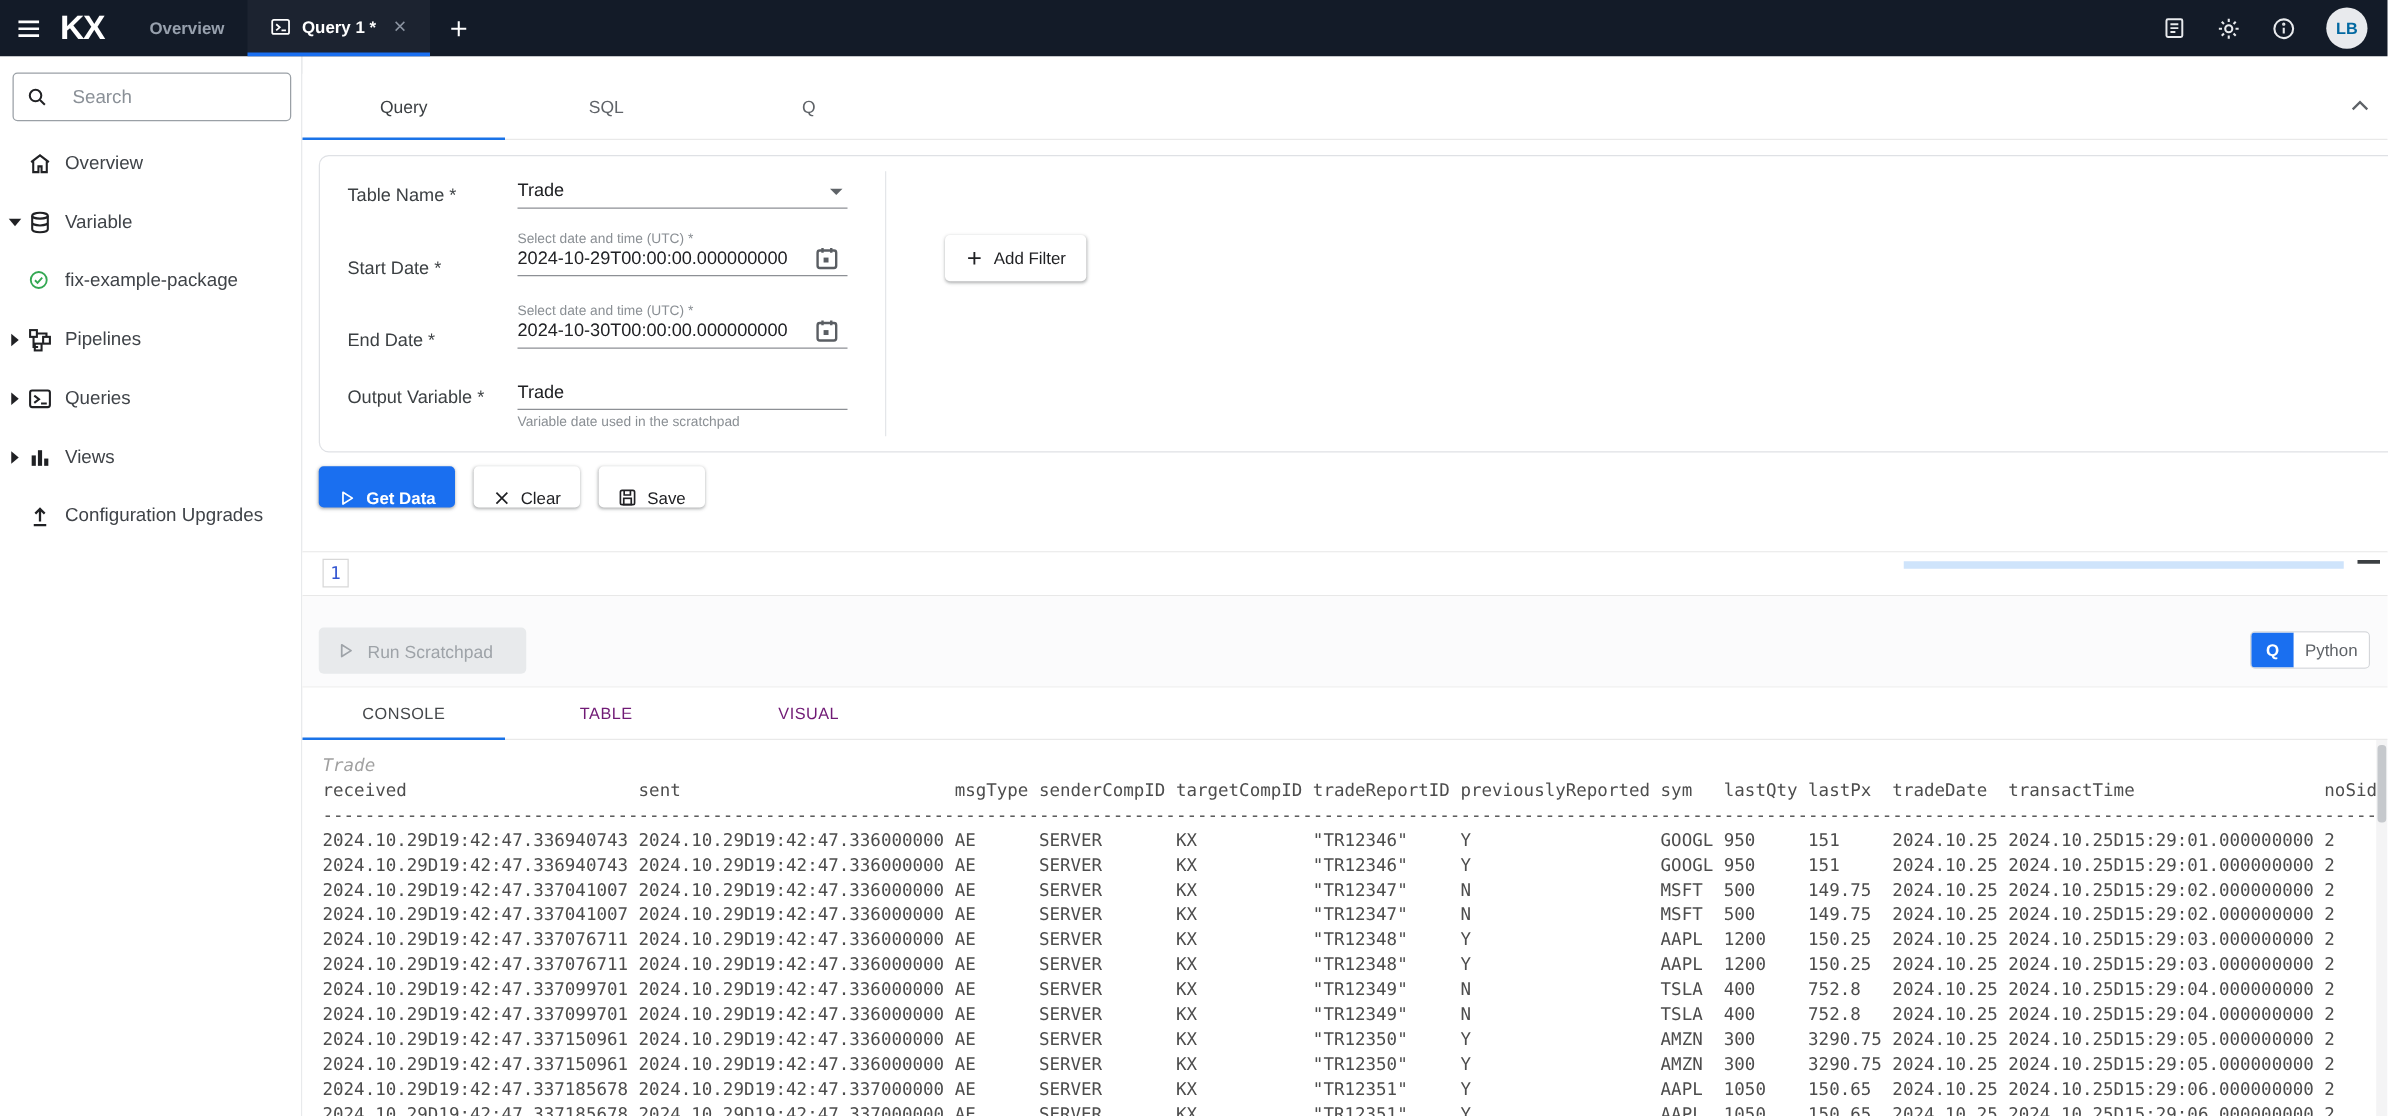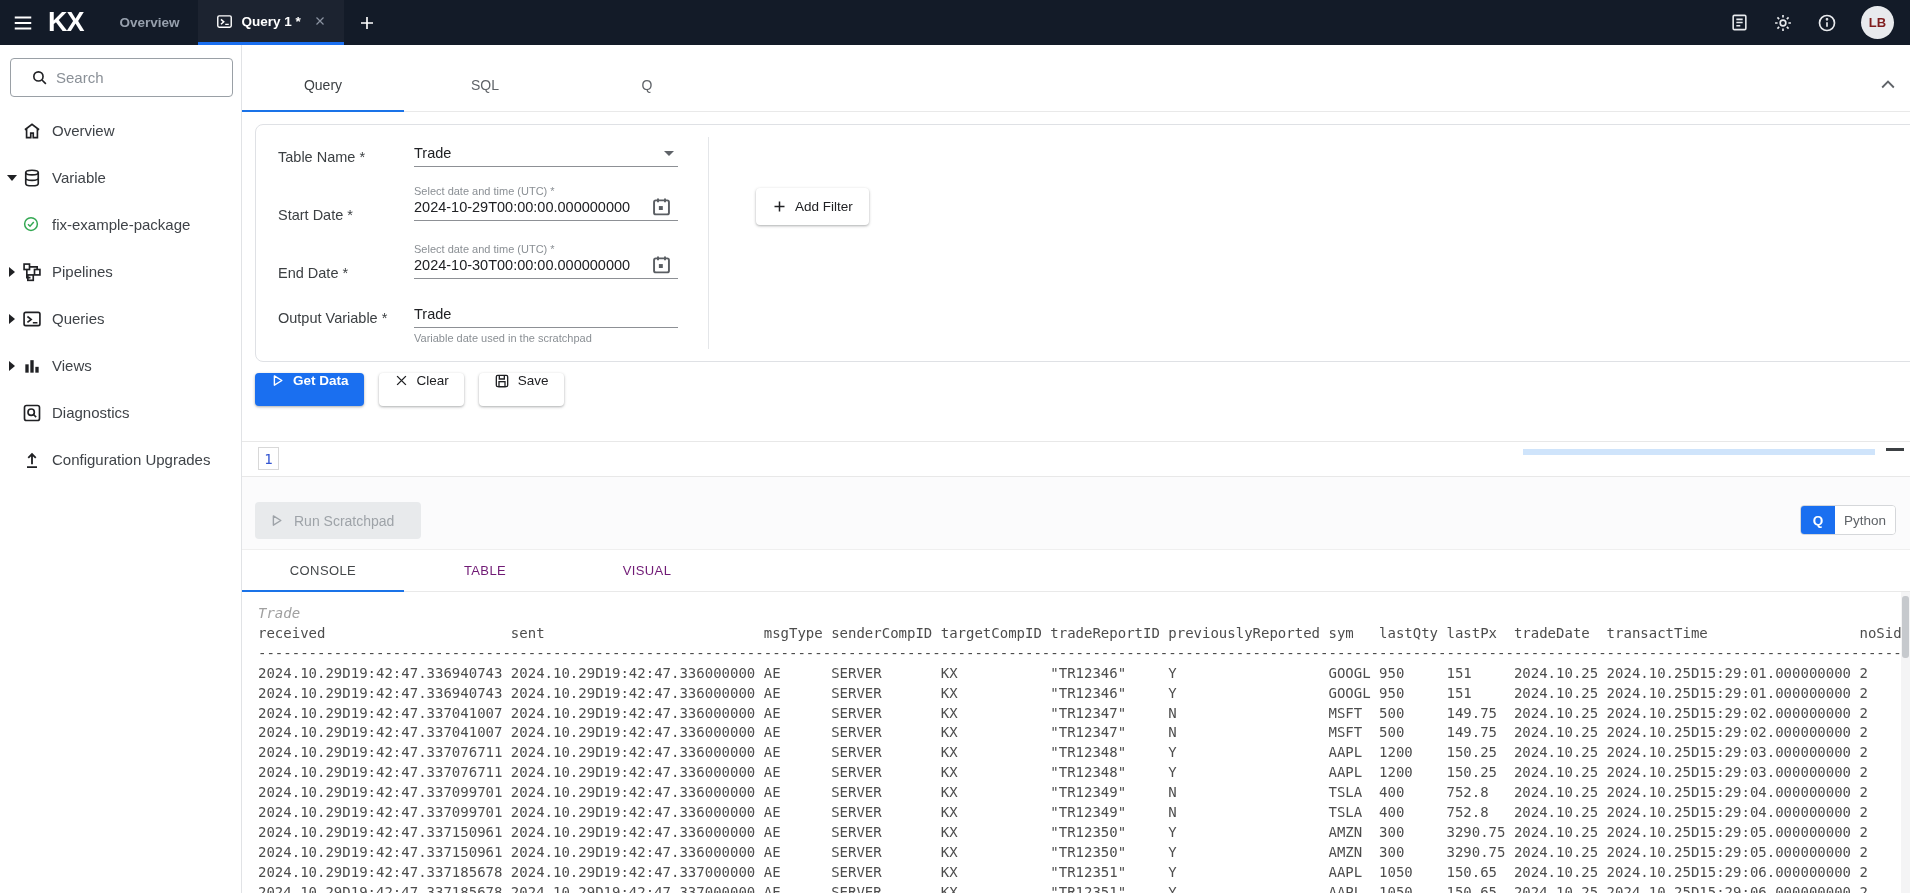--- a/index.html
+++ b/index.html
@@ -14,29 +14,29 @@
   .brand { display:flex; align-items:center; padding:0 18px 0 2px; color:#fff;
            font-size:27px; font-weight:800; letter-spacing:-1px; }
   .top-tab { display:flex; align-items:center; gap:9px; padding:0 18px; color:#97a0ad;
              font-size:13.5px; font-weight:600; cursor:pointer; }
   .top-tab.active { background:rgba(255,255,255,0.04); color:#fff;
                     border-bottom:3px solid #1a6ff0; padding-bottom:0; }
   .top-tab .close { color:#8b93a1; margin-left:4px; }
   .tab-plus { display:flex; align-items:center; padding:0 14px; cursor:pointer; }
   .topbar-right { margin-left:auto; display:flex; align-items:center; gap:24px; padding-right:16px; }
   .tb-icon { cursor:pointer; }
-  .avatar { width:33px; height:33px; border-radius:50%; background:#e8eaed; color:#7f1d1d;
+  .avatar { width:33px; height:33px; border-radius:50%; background:#e8eaed; color:#0369a1;
             font-size:13px; font-weight:700; display:flex; align-items:center; justify-content:center; cursor:pointer; }
 
   
   .sidebar { position:absolute; left:0; top:45px; width:242px; bottom:0; background:#fff;
              border-right:1px solid #e1e3e6; }
   .search-box { position:absolute; left:10px; top:13px; width:223px; height:39px;
                 border:1px solid #9aa0a6; border-radius:4px; display:flex; align-items:center;
-                padding:0 20px; gap:8px; }
+                padding:0 10px; gap:20px; }
   .search-box input { border:none; outline:none; font-size:15px; color:#3c4043; width:160px;
                       font-family:"Liberation Sans", sans-serif; }
   .search-box input::placeholder { color:#8a9097; }
   .side-list { position:absolute; left:0; top:62px; right:0; }
   .side-item { height:47px; display:flex; align-items:center; cursor:pointer; color:#3f4348; }
   .side-item .caret { width:16px; margin-left:4px; display:flex; justify-content:center; color:#202124; }
   .side-item .no-caret { width:16px; margin-left:4px; }
   .side-item .s-icon { width:20px; height:20px; margin-left:2px; color:#202124; }
   .side-item .lbl { margin-left:10px; font-size:15px; }
   .tri-down { width:0; height:0; border-left:5px solid transparent; border-right:5px solid transparent;
@@ -69,21 +69,21 @@
              border-top:5px solid #5f6368; }
   .cal-icon { position:absolute; right:6px; bottom:3px; color:#5a5e63; }
   .add-filter { position:absolute; left:500px; top:63px; height:37px; padding:0 16px;
                 background:#fff; border:none; border-radius:4px; display:flex; align-items:center; gap:8px;
                 font-size:13.5px; font-weight:500; color:#202124; cursor:pointer;
                 box-shadow:0 1px 3px rgba(60,64,67,.3), 0 1px 2px rgba(60,64,67,.15);
                 font-family:"Liberation Sans", sans-serif; }
 
   
   .actions { position:absolute; left:13px; top:314px; display:flex; gap:15px; }
-  .btn { height:33px; border-radius:4px; display:flex; align-items:flex-start; gap:8px;
+  .btn { height:33px; border-radius:4px; display:flex; align-items:flex-end; gap:8px;
          font-size:13.5px; font-weight:600; cursor:pointer; border:none; padding:0 15px;
          font-family:"Liberation Sans", sans-serif;
          box-shadow:0 1px 3px rgba(60,64,67,.3), 0 1px 2px rgba(60,64,67,.15); }
   .btn.primary { background:#1a6ff0; color:#fff; }
   .btn.plain { background:#fff; color:#202124; font-weight:500; }
 
   
   .editor-top { position:absolute; left:0; top:382px; right:0; height:1px; background:#e8e8e8; }
   .editor { position:absolute; left:0; top:383px; right:0; height:35px; background:#fff;
             border-bottom:1px solid #e8e8e8; }
@@ -255,31 +255,20 @@
           <span class="tri-right"></span>
         </span>
       <span class="s-icon">
         <svg width="20" height="20" viewBox="0 0 24 24" fill="#202124">
             <rect x="4" y="10" width="4" height="10"></rect>
             <rect x="10" y="5" width="4" height="15"></rect>
             <rect x="16" y="13" width="4" height="7"></rect>
           </svg>
       </span>
       <span class="lbl">Views</span>
-    </div>
-    <div class="side-item">
-      <span class="no-caret"></span>
-      <span class="s-icon">
-        <svg width="20" height="20" viewBox="0 0 24 24" fill="none" stroke="#202124" stroke-width="2">
-            <rect x="3" y="3" width="18" height="18" rx="2.5"></rect>
-            <circle cx="11" cy="11" r="3.8"></circle>
-            <path d="M13.8 13.8L17 17"></path>
-          </svg>
-      </span>
-      <span class="lbl">Diagnostics</span>
     </div>
     <div class="side-item">
       <span class="no-caret"></span>
       <span class="s-icon">
         <svg width="20" height="20" viewBox="0 0 24 24" fill="none" stroke="#202124" stroke-width="2.2">
             <path d="M12 17V5M7.5 9.5L12 5l4.5 4.5M6 20.5h12"></path>
           </svg>
       </span>
       <span class="lbl">Configuration Upgrades</span>
     </div>

